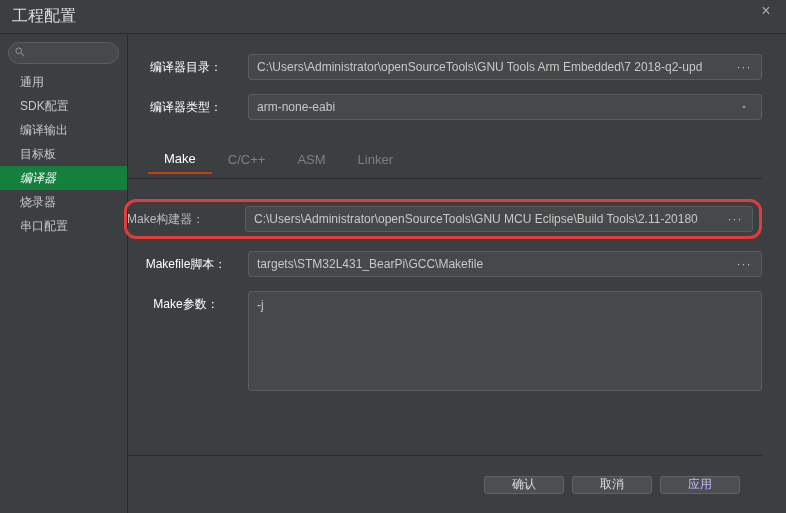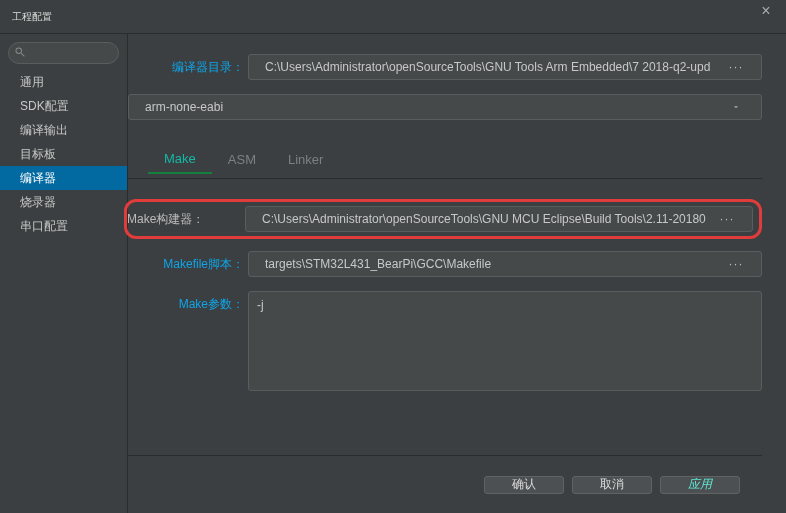--- a/index.html
+++ b/index.html
@@ -14,21 +14,21 @@
     flex-direction: column;
   }
   .titlebar {
     height: 34px;
     display: flex;
     align-items: center;
     padding: 0 12px;
     border-bottom: 1px solid #2B2B2B;
     justify-content: space-between;
   }
-  .titlebar .title { font-size: 10px; color: #DDDDDD; }
+  .titlebar .title { font-size: 16px; color: #DDDDDD; }
   .titlebar .close {
     font-size: 16px; color: #AAAAAA; cursor: pointer;
     width: 20px; text-align: center;
     position: relative; top: -6px; right: -2px;
   }
   .body {
     flex: 1 1 auto;
     display: flex;
     min-height: 0;
   }
@@ -61,50 +61,51 @@
   .nav { list-style: none; }
   .nav li {
     height: 24px;
     display: flex;
     align-items: center;
     padding: 0 0 0 20px;
     color: #C8C8C8;
     cursor: pointer;
   }
   .nav li.selected {
-    background: #0369a1;
+    background: #15803d;
     color: #FFFFFF;
+    font-style: italic;
   }
   .main {
     flex: 1 1 auto;
     display: flex;
     flex-direction: column;
     padding: 20px 24px 0 0;
     min-width: 0;
   }
   .form-row {
     display: flex;
     align-items: center;
     margin-bottom: 14px;
   }
   .form-row .lbl {
     width: 120px;
-    text-align: right;
+    text-align: center;
     padding-right: 4px;
-    color: #0ea5e9;
+    color: #ffffff;
   }
   .field {
     flex: 1 1 auto;
     height: 26px;
     background: #45494A;
     border: 1px solid #5A5D5E;
     border-radius: 3px;
     display: flex;
     align-items: center;
-    padding: 0 16px;
+    padding: 0 8px;
     color: #C8C8C8;
     overflow: hidden;
     position: relative;
   }
   .field .text {
     flex: 1 1 auto;
     white-space: nowrap;
     overflow: hidden;
     text-overflow: clip;
   }
@@ -130,22 +131,22 @@
   .tab {
     height: 30px;
     padding: 0 16px;
     display: flex;
     align-items: center;
     color: #7D7F80;
     cursor: pointer;
     font-size: 13px;
   }
   .tab.active {
-    color: #14b8a6;
-    border-bottom: 2px solid #15803d;
+    color: #ffffff;
+    border-bottom: 2px solid #c2410c;
     font-weight: 500;
     justify-content: center;
   }
   .tab-divider {
     height: 1px;
     background: #2B2B2B;
     margin: 0 0 20px 0;
   }
   .highlight {
     border: 3px solid #E03C3C;
@@ -188,21 +189,21 @@
     background: #4C5052;
     border: 1px solid #5E6364;
     border-radius: 3px;
     color: #DDDDDD;
     display: flex;
     align-items: center;
     justify-content: center;
     cursor: pointer;
     font-size: 12px;
   }
-  .btn.disabled { color: #5eead4; cursor: default; font-style: italic; }
+  .btn.disabled { color: #c4b5fd; cursor: default; }
   .flex-fill { flex: 1 1 auto; }
 </style>
 </head>
 <body>
 
 <div class="titlebar">
   <span class="title">工程配置</span>
   <span class="close">×</span>
 </div>
 
@@ -244,35 +245,39 @@
 
     <div class="form-row">
       <span class="lbl">编译器目录：</span>
       <div class="field">
         <span class="text">C:\Users\Administrator\openSourceTools\GNU Tools Arm Embedded\7 2018-q2-upd</span>
         <span class="dots">···</span>
       </div>
     </div>
 
     <div class="form-row">
+      <span class="lbl">编译器类型：</span>
       <div class="field">
         <span class="text">arm-none-eabi</span>
         <span class="chev">
           <svg viewBox="0 0 24 24">
               <path d="M7 10l5 5 5-5z"></path>
             </svg>
         </span>
       </div>
     </div>
 
     <div class="tabs">
       <div class="tab active">
           <span>Make</span>
         </div>
       <div class="tab">
+          <span>C/C++</span>
+        </div>
+      <div class="tab">
           <span>ASM</span>
         </div>
       <div class="tab">
           <span>Linker</span>
         </div>
     </div>
     <div class="tab-divider"></div>
 
     <div class="highlight">
       <span class="lbl">Make构建器：</span>

